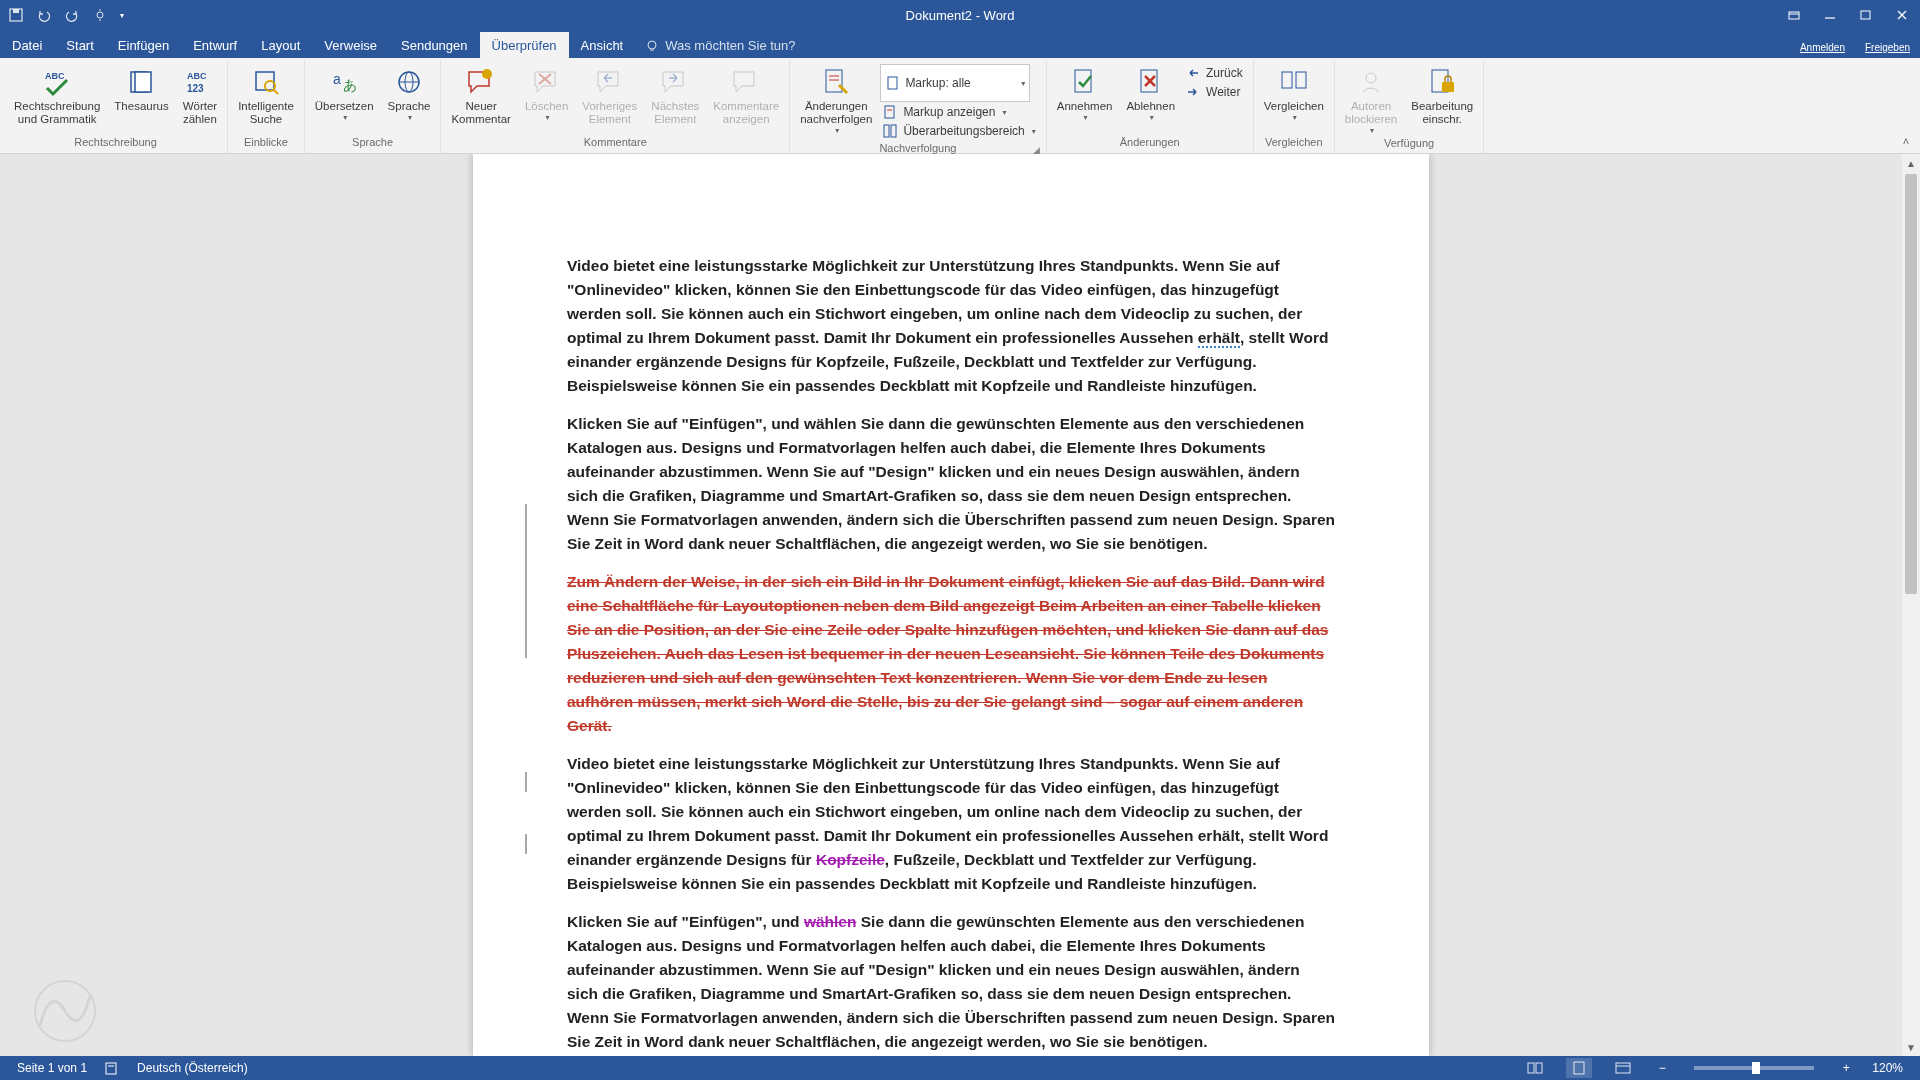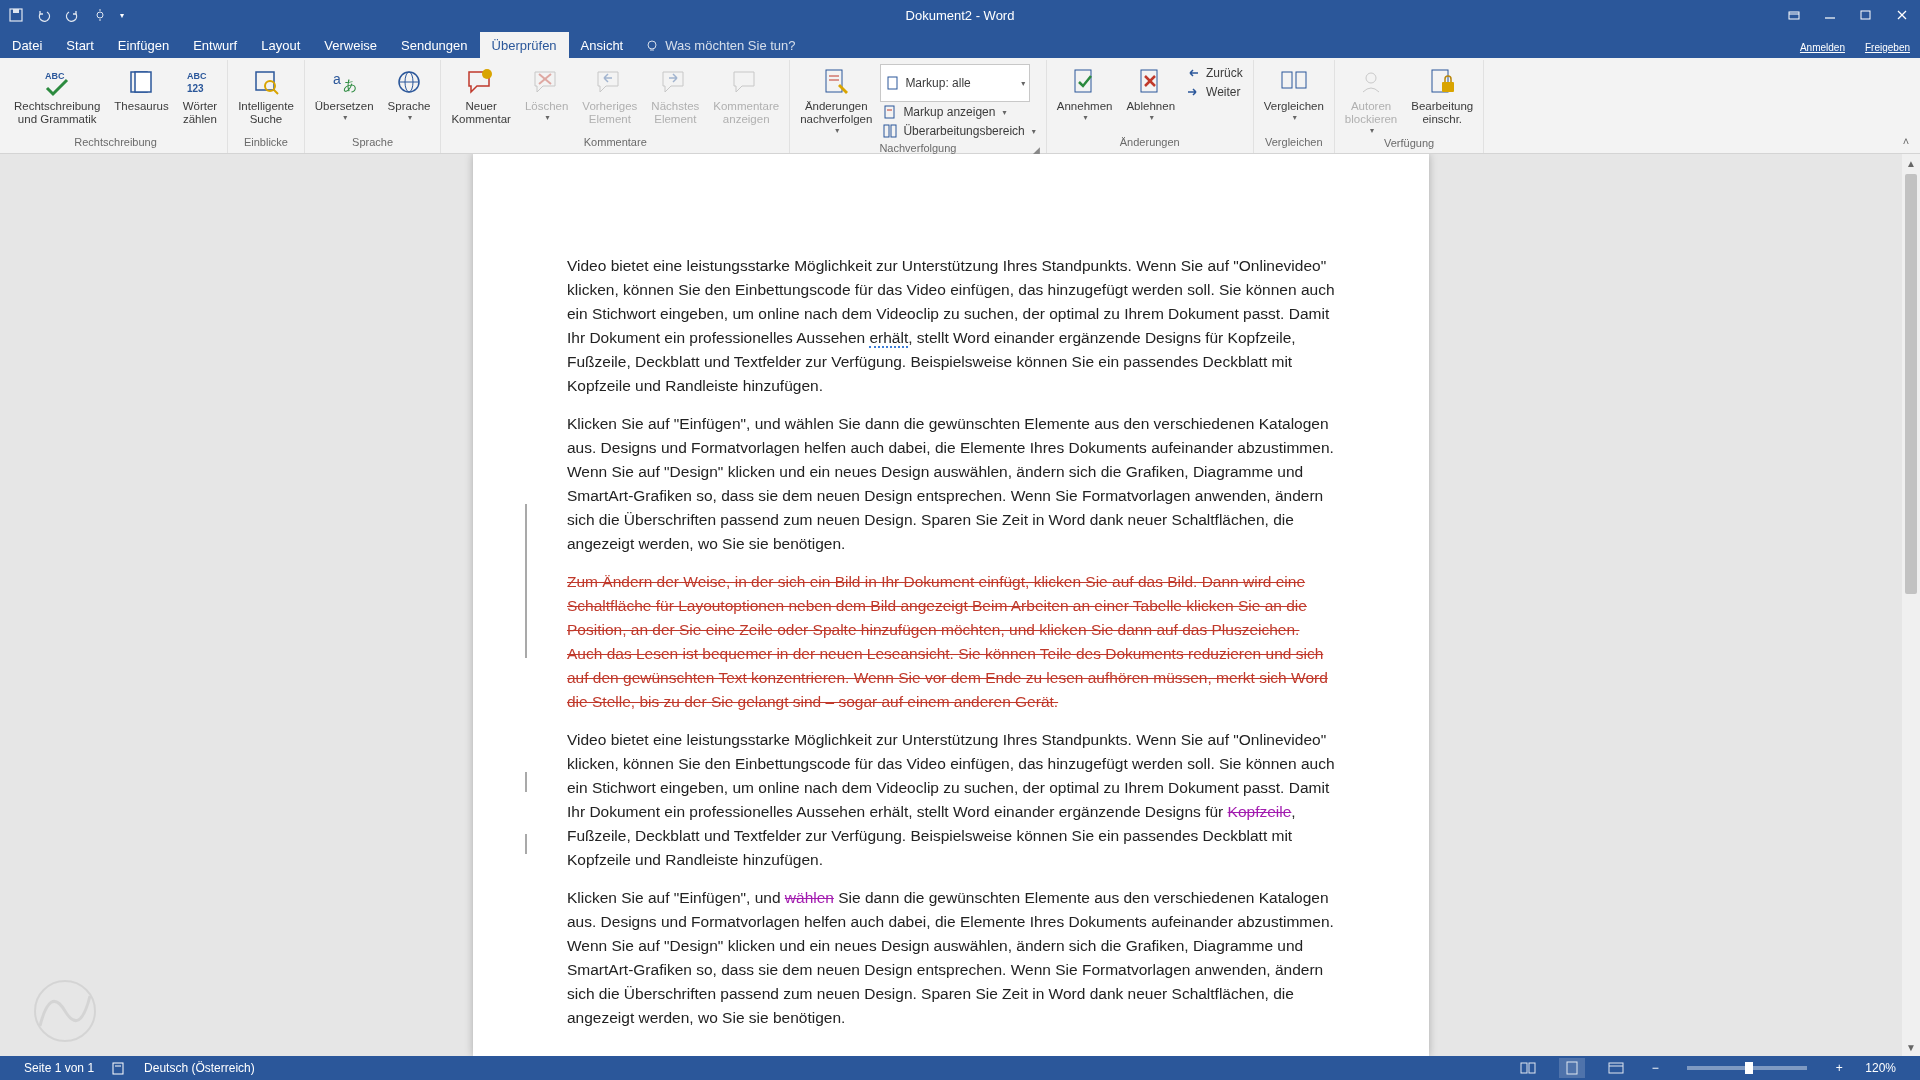--- a/index.html
+++ b/index.html
@@ -35,33 +35,33 @@
 .big-btn.disabled .lbl { color: #b0b0b0; }
 .big-btn.disabled .icon { opacity: .4; }
 .small-col { display: flex; flex-direction: column; gap: 1px; padding-top: 2px; }
 .small-btn { display: flex; align-items: center; gap: 5px; font-size: 12px; color: #3b3b3b; padding: 1px 6px 1px 2px; cursor: pointer; }
 .small-btn .sicon { width: 16px; height: 16px; display: flex; align-items: center; justify-content: center; }
 .dd-arrow { font-size: 8px; color: #666; margin-left: 2px; }
 
 
 .doc-area { position: absolute; top: 154px; bottom: 24px; left: 0; right: 18px; background: #e6e6e6; display: flex; justify-content: center; overflow: hidden; }
 .page { width: 956px; background: #fff; box-shadow: 0 0 8px rgba(0,0,0,.25); padding: 100px 94px 40px 94px; font-size: 15.5px; line-height: 1.55; color: #222; font-family: Calibri, sans-serif; position:relative;}
-.para { margin-bottom: 14px; text-align: left; }
+.para { margin-bottom: 14px; text-align: left; font-weight: bold; }
 .para.deleted { color: #c0392b; text-decoration: line-through; }
 .revbar { position:absolute; width:2px; background:#a9a9a9; left:52px;}
 .squiggle { border-bottom: 2px solid #3b7dd8; border-bottom-style: dotted; }
 .ins-mark { color:#a21caf; text-decoration: line-through;}
 
 
 .vscroll { position: absolute; right: 0; top: 154px; bottom: 24px; width: 18px; background: #f0f0f0; }
 .vscroll .arrow { height: 18px; display:flex; align-items:center; justify-content:center; color:#666; font-size:10px;}
 .vscroll .thumb { position:absolute; left:3px; right:3px; top:20px; height:420px; background:#c2c2c2; border-radius:2px;}
 
 
-.statusbar { position: absolute; bottom: 0; left:0; right:0; height: 24px; background: #2b579a; color: #fff; display: flex; align-items: center; font-size: 12px; padding: 0 24px; gap: 18px; }
+.statusbar { position: absolute; bottom: 0; left:0; right:0; height: 24px; background: #2b579a; color: #fff; display: flex; align-items: center; font-size: 12px; padding: 0 17px; gap: 18px; }
 .statusbar .spacer { flex:1; }
 .statusbar .view-btn { width: 26px; height: 20px; display:flex; align-items:center; justify-content:center; opacity:.85;}
 .statusbar .zoom-slider { width: 120px; height: 4px; background: rgba(255,255,255,.4); position:relative; margin: 0 6px;}
 .statusbar .zoom-slider .handle { position:absolute; top:-4px; left:58px; width:8px; height:12px; background:#fff;}
 .statusbar .zoom-btn { width:16px; text-align:center; }
 
 
 .wm { position: absolute; left: 30px; bottom: 34px; opacity: .18; pointer-events:none;}
 
 svg { display:block; }

